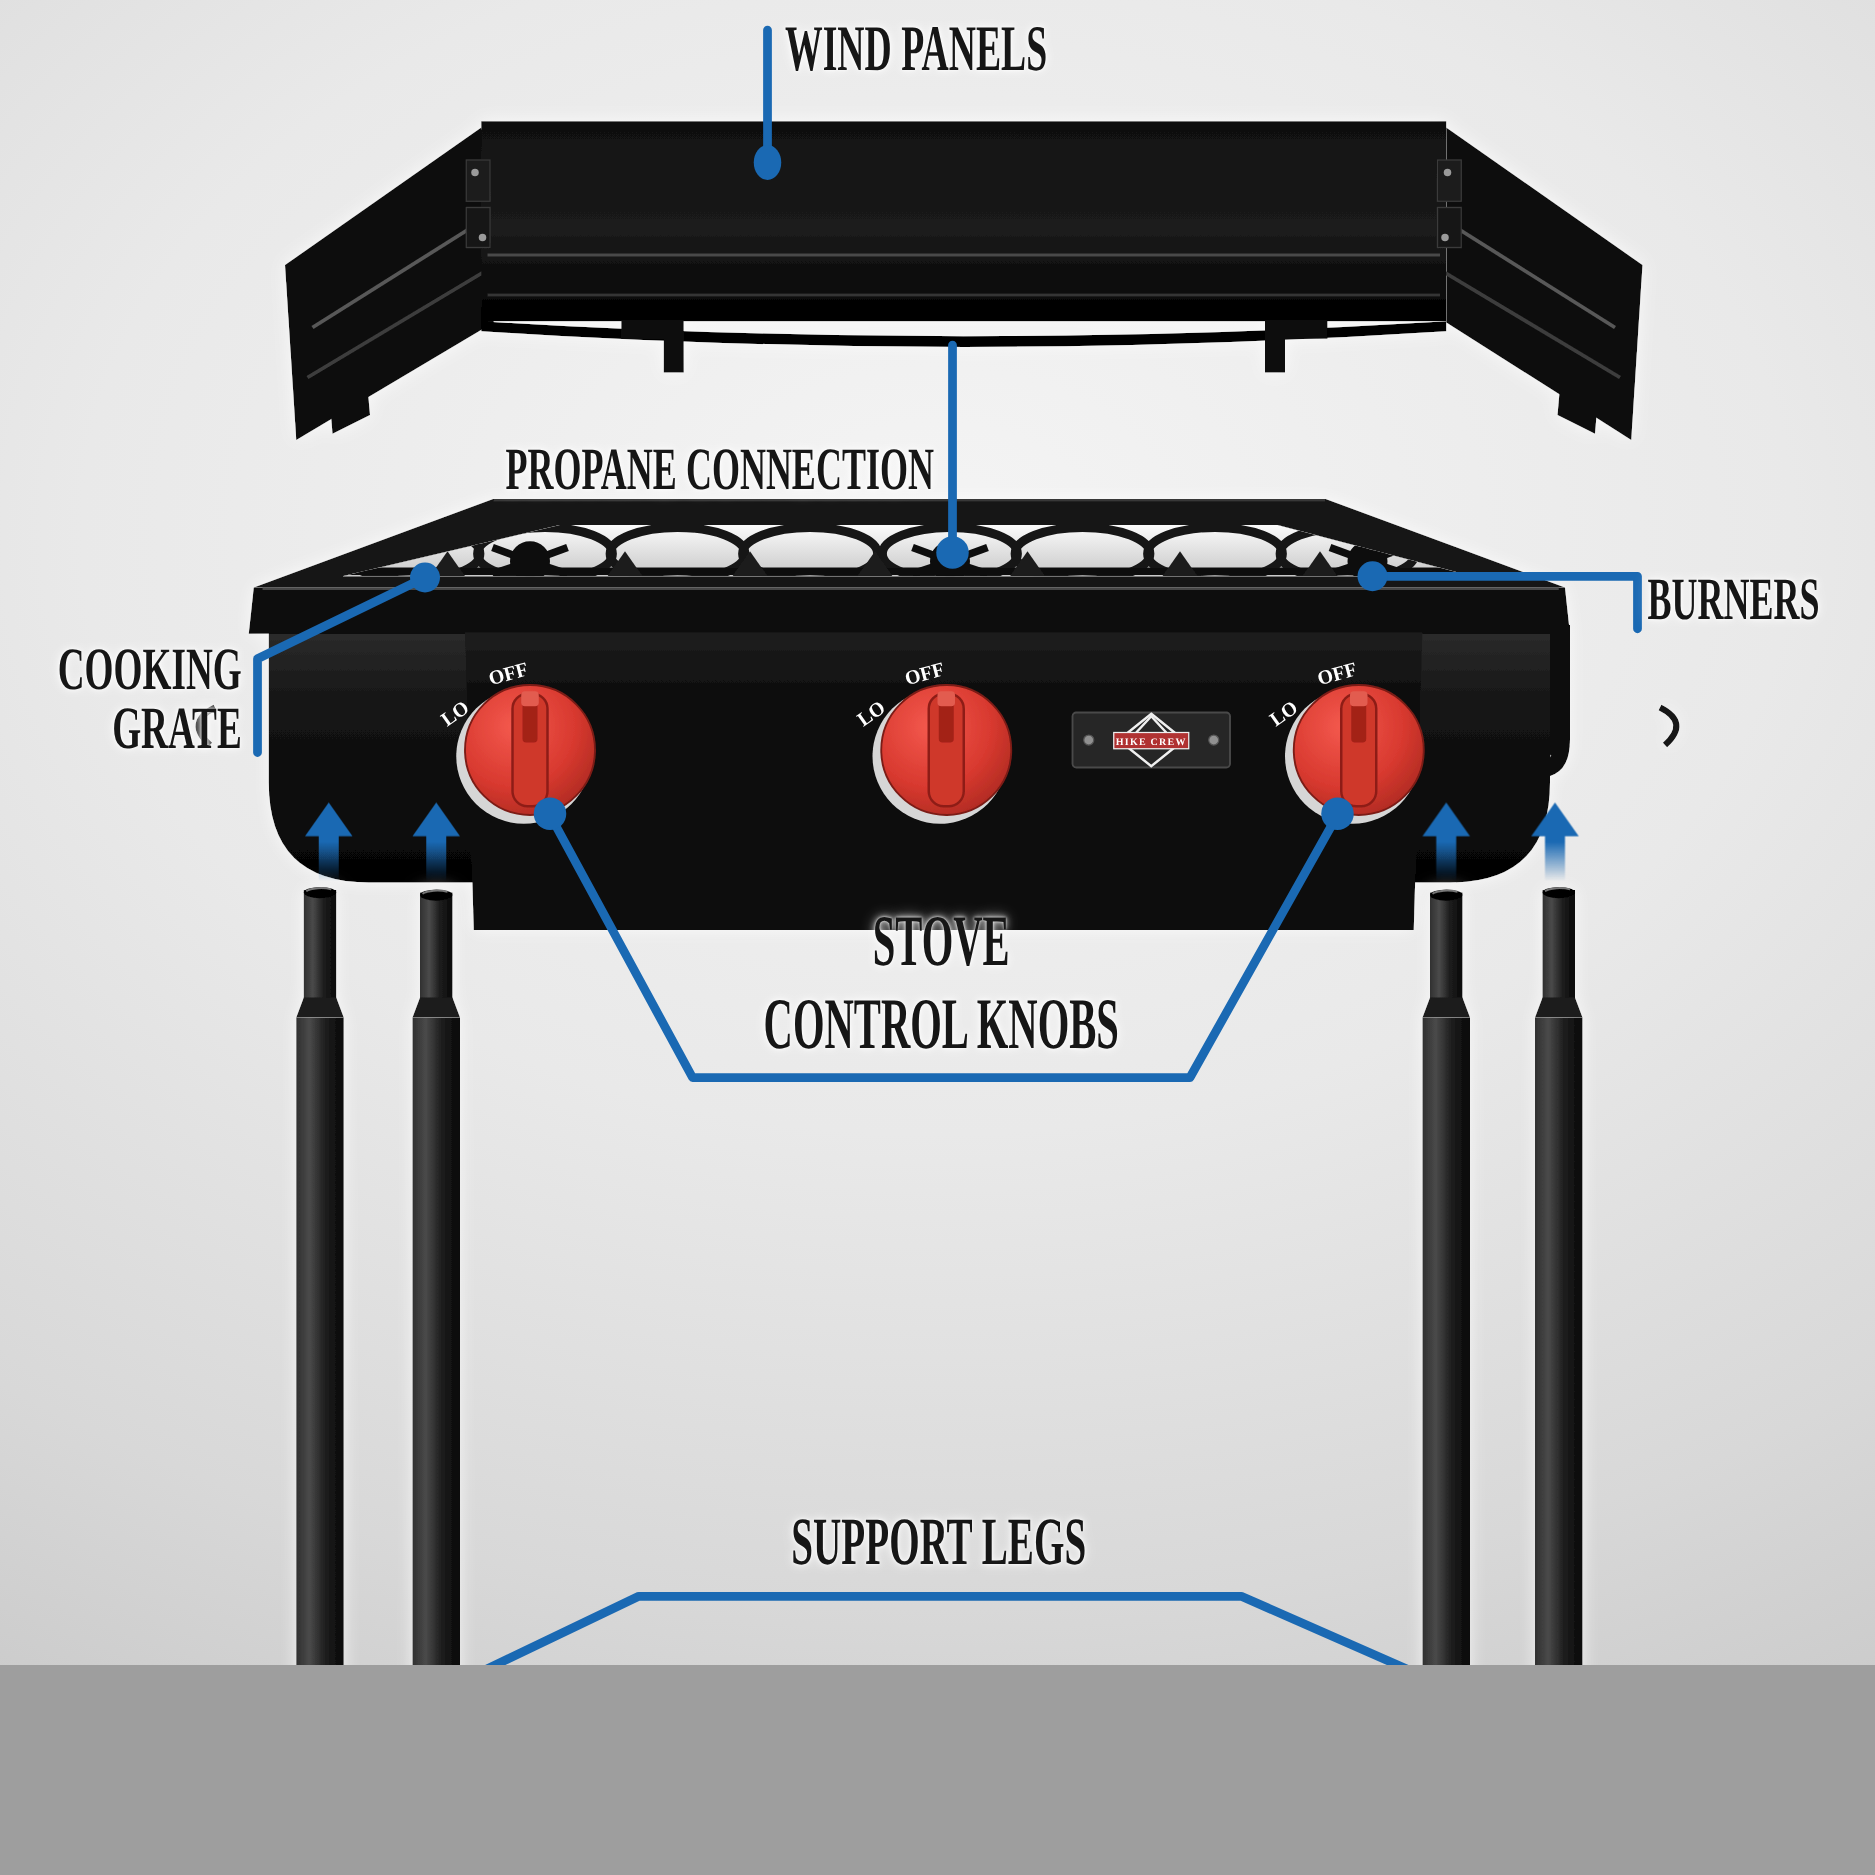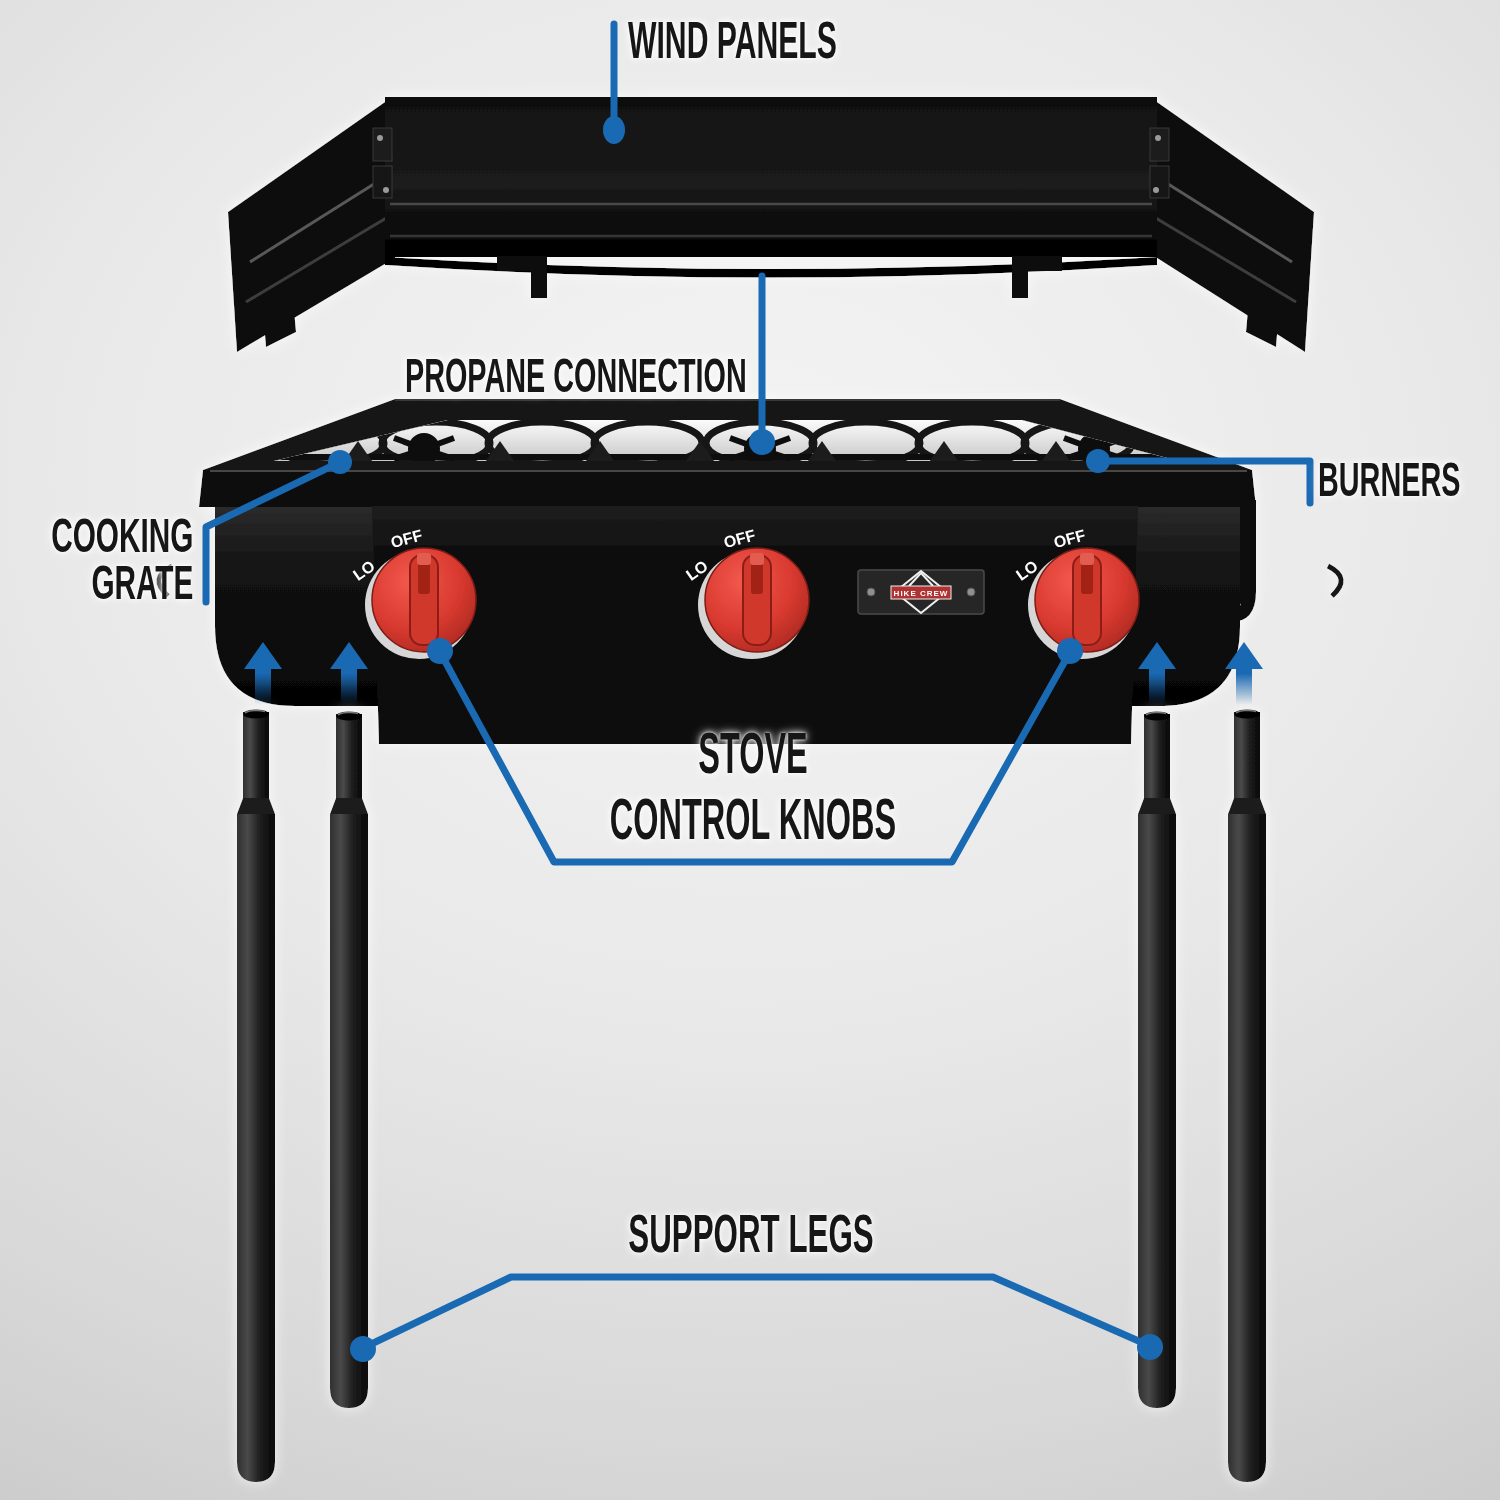--- a/index.html
+++ b/index.html
@@ -1,19 +1,19 @@
 <!DOCTYPE html>
 <html><head>
 <meta charset="utf-8">
 <style>
   html,body{margin:0;padding:0;background:#9e9e9e;}
   .canvas{
-    position:relative;width:1500px;height:1500px;overflow:hidden;
+    position:relative;width:1500px;height:1332px;overflow:hidden;
     background:radial-gradient(120% 95% at 50% 32%, #f4f4f4 0%, #e9e9e9 38%, #d8d8d8 68%, #bfbfbf 100%);
-    font-family:Liberation Sans, sans-serif;
+    font-family:Liberation Serif, serif;
   }
   svg.scene{position:absolute;left:0;top:0;}
   .label{
     position:absolute;font-weight:700;color:#161616;white-space:nowrap;letter-spacing:0px;
     text-shadow:0 0 3px rgba(255,255,255,.95),0 0 8px rgba(255,255,255,.9),0 0 16px rgba(255,255,255,.6);
   }
   .lbl-wind{left:628px;top:10px;font-size:52px;transform:scaleX(.58);transform-origin:left top;}
   .lbl-propane{right:753px;top:348px;font-size:48px;transform:scaleX(.60);transform-origin:right top;}
   .lbl-burners{left:1318px;top:452px;font-size:48px;transform:scaleX(.60);transform-origin:left top;}
   .lbl-grate{right:1307px;top:512px;font-size:48px;line-height:47px;text-align:right;transform:scaleX(.62);transform-origin:right top;}

